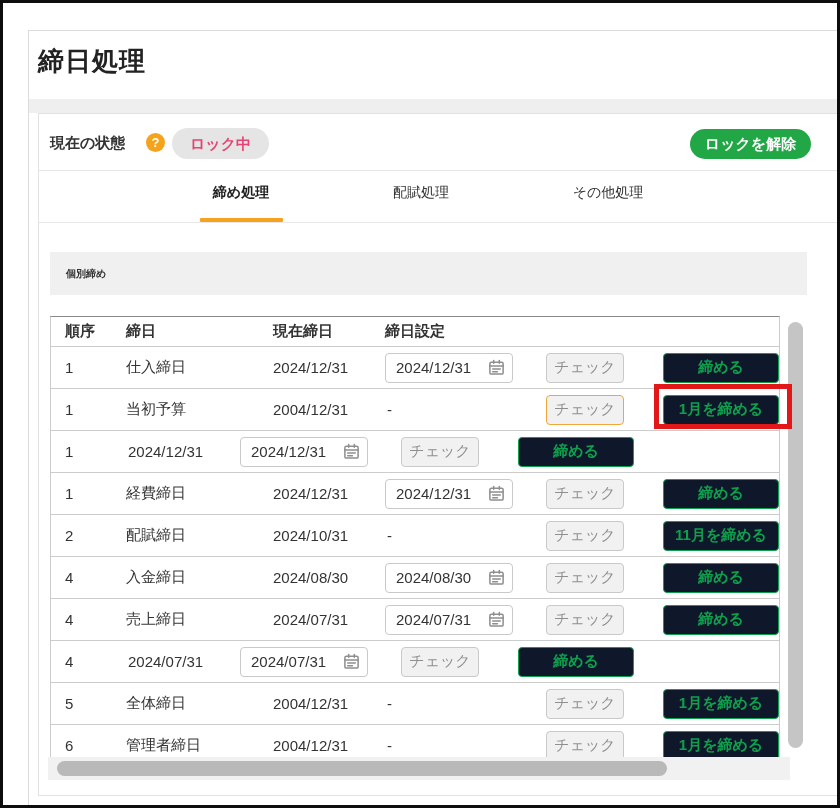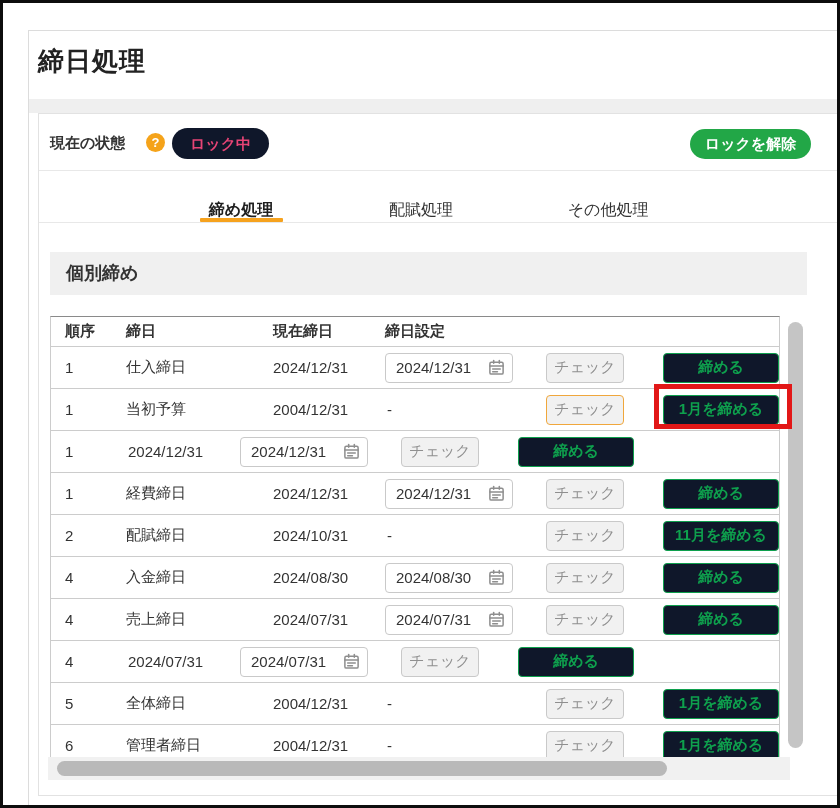--- a/index.html
+++ b/index.html
@@ -20,41 +20,41 @@
 
   .card{left:38px;top:113px;width:800px;height:683px;background:#fff;border:1px solid #e2e2e2;box-sizing:border-box;}
 
   
   .status-label{left:50px;top:134px;font-size:15px;font-weight:bold;color:#333;}
   .help-icon{
     left:146px;top:133px;width:19px;height:19px;border-radius:50%;background:#f5a31a;
     color:#fff;font-size:13px;font-weight:bold;text-align:center;line-height:19px;cursor:pointer;
   }
   .lock-badge{
-    left:172px;top:128px;height:31px;border-radius:16px;background:#0f172a;
+    left:172px;top:128px;height:31px;border-radius:16px;background:#e5e5e5;
     color:#e64475;font-size:15px;font-weight:bold;line-height:31px;padding:0 18px;
   }
   .unlock-btn{
     left:690px;top:129px;width:121px;height:30px;background:#22a747;border:none;border-radius:15px;
     color:#fff;font-size:15px;font-weight:bold;cursor:pointer;
     font-family:"Liberation Sans","DejaVu Sans",sans-serif;
   }
   .divider{background:#e8e8e8;height:1px;left:39px;width:798px;}
   .divider1{top:170px;}
   .divider2{top:222px;}
 
   
-  .tab{top:200px;width:180px;height:26px;text-align:center;font-size:16px;color:#333;cursor:pointer;}
+  .tab{top:184px;width:180px;height:26px;text-align:center;font-size:14px;color:#333;cursor:pointer;}
   .tab.active{font-weight:bold;color:#1f1f1f;}
   .tab1{left:151px;} .tab2{left:331px;} .tab3{left:518px;}
   .tab-underline{left:200px;top:218px;width:83px;height:4px;background:#f6a21e;border-radius:1px;}
 
   
   .section-header{left:50px;top:252px;width:757px;height:43px;background:#f0f0f0;}
-  .section-header span{margin-left:16px;font-size:18px;font-weight:bold;color:#333;line-height:43px;display:inline-block;}
+  .section-header span{margin-left:16px;font-size:10px;font-weight:bold;color:#333;line-height:43px;display:inline-block;}
 
   
   .table-wrap{left:50px;top:316px;width:757px;height:464px;}
   .table{position:absolute;left:0;top:0;width:730px;box-sizing:border-box;
     border-top:1px solid #8a8a8a;border-left:1px solid #ccc;border-right:1px solid #ccc;background:#fff;}
   .thead{display:flex;align-items:center;height:29px;font-weight:bold;font-size:15px;color:#333;border-bottom:1px solid #ccc;}
   .trow{position:relative;display:flex;align-items:center;height:41px;font-size:15px;color:#333;border-bottom:1px solid #ccc;}
   .c{box-sizing:border-box;flex:none;display:flex;align-items:center;}
   .c1{width:65px;padding-left:14px;}
   .c2{width:145px;padding-left:10px;}

